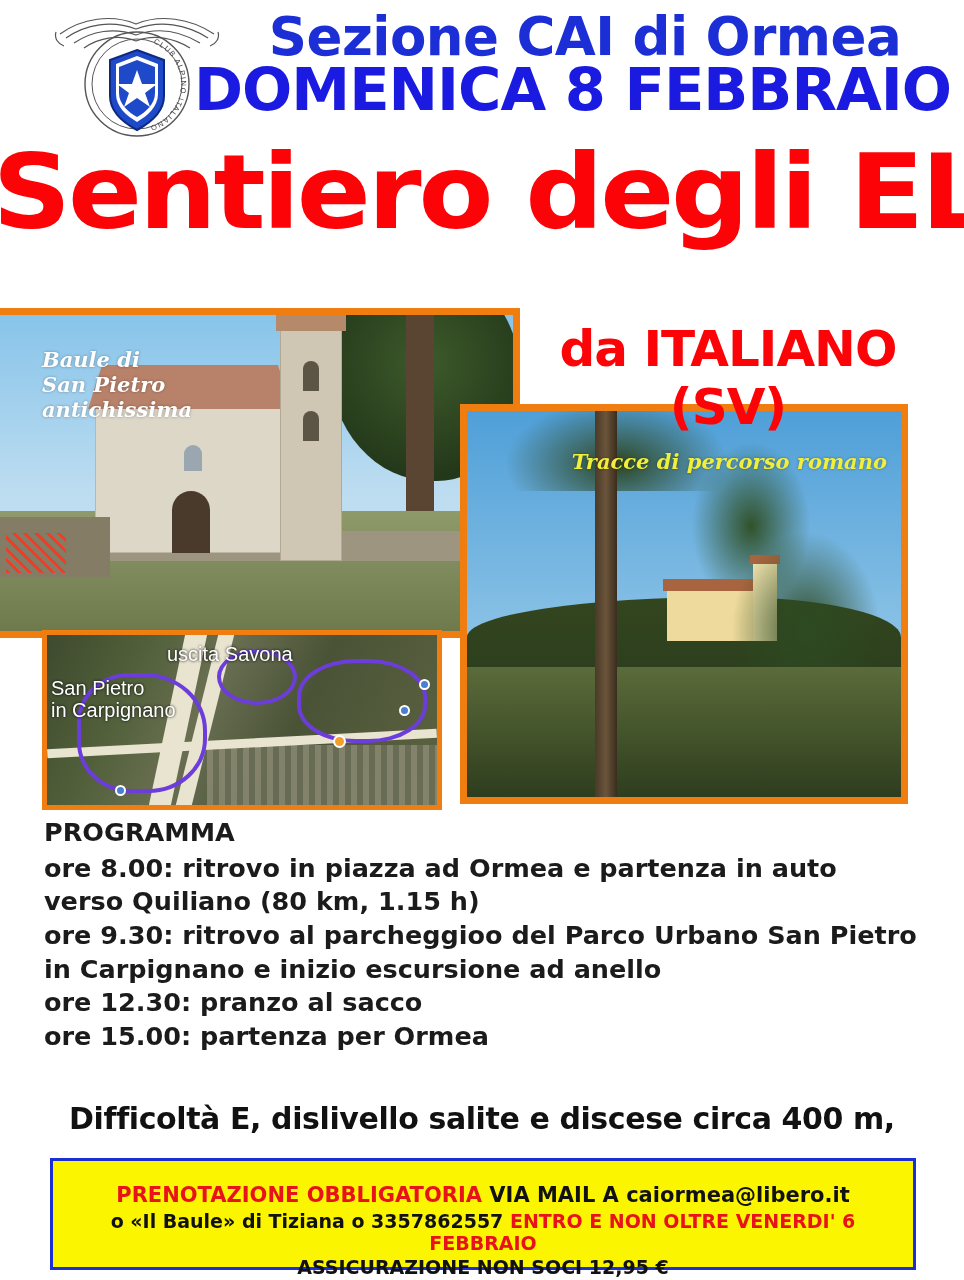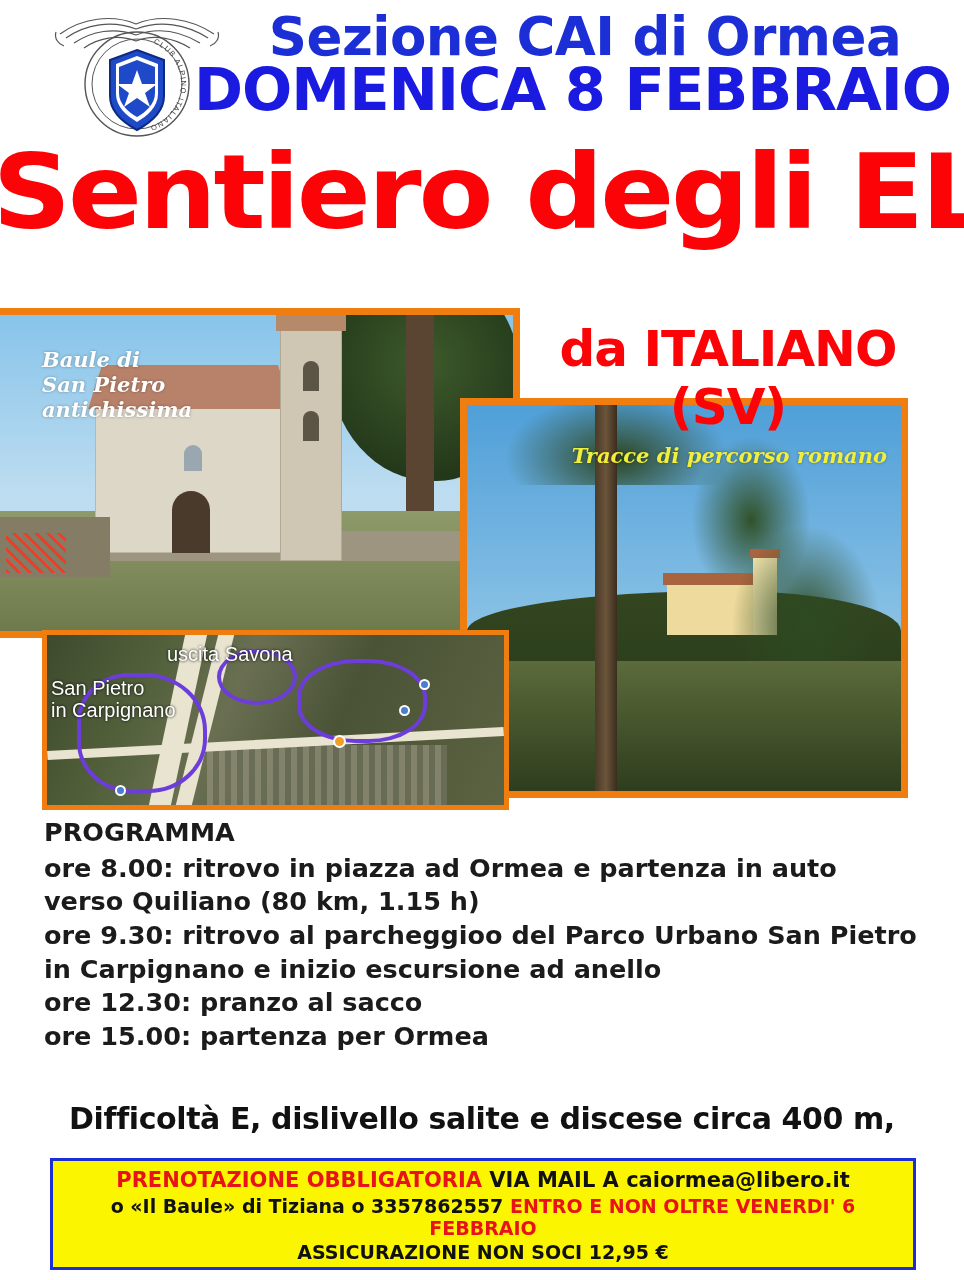--- a/index.html
+++ b/index.html
@@ -86,31 +86,31 @@
     position: absolute;
     left: 0px; top: 8px;
     width: 520px; height: 330px;
     border: 7px solid #f07d0f;
     border-left: none;
     overflow: hidden;
     background: linear-gradient(#8fc6ec, #cfe4f2);
   }
   .photo-roman {
     position: absolute;
-    left: 460px; top: 98px;
+    left: 460px; top: 104px;
     width: 448px; height: 400px;
     border: 7px solid #f07d0f;
     overflow: hidden;
     background: linear-gradient(#5fa8e0, #a8cfe8);
     z-index: 5;
   }
   .photo-map {
     position: absolute;
     left: 42px; top: 330px;
-    width: 467px; height: 180px;
+    width: 400px; height: 180px;
     border: 5px solid #f07d0f;
     overflow: hidden;
     background: #ec4899;
     z-index: 6;
   }
 
   .cap {
     position: absolute;
     font-family: "DejaVu Serif", serif;
     font-style: italic;
@@ -219,21 +219,21 @@
   
   .booking {
     position: absolute;
     left: 50px;
     top: 1158px;
     width: 866px;
     height: 112px;
     background: #fcf500;
     border: 3px solid #1b2fd4;
     text-align: center;
-    padding-top: 7px;
+    padding-top: 22px;
     font-family: "DejaVu Sans", sans-serif;
   }
   .booking .l1 { font-size: 21px; font-weight: bold; color: #111; }
   .booking .l1 .red { color: #e8121a; }
   .booking .l2 { font-size: 19px; font-weight: bold; color: #111; margin-top: 3px; }
   .booking .l2 .red { color: #e8121a; }
   .booking .l3 { font-size: 19px; font-weight: bold; color: #e8121a; }
   .booking .l4 { font-size: 19px; font-weight: bold; color: #111; margin-top: 2px; }
 </style>
 </head>

